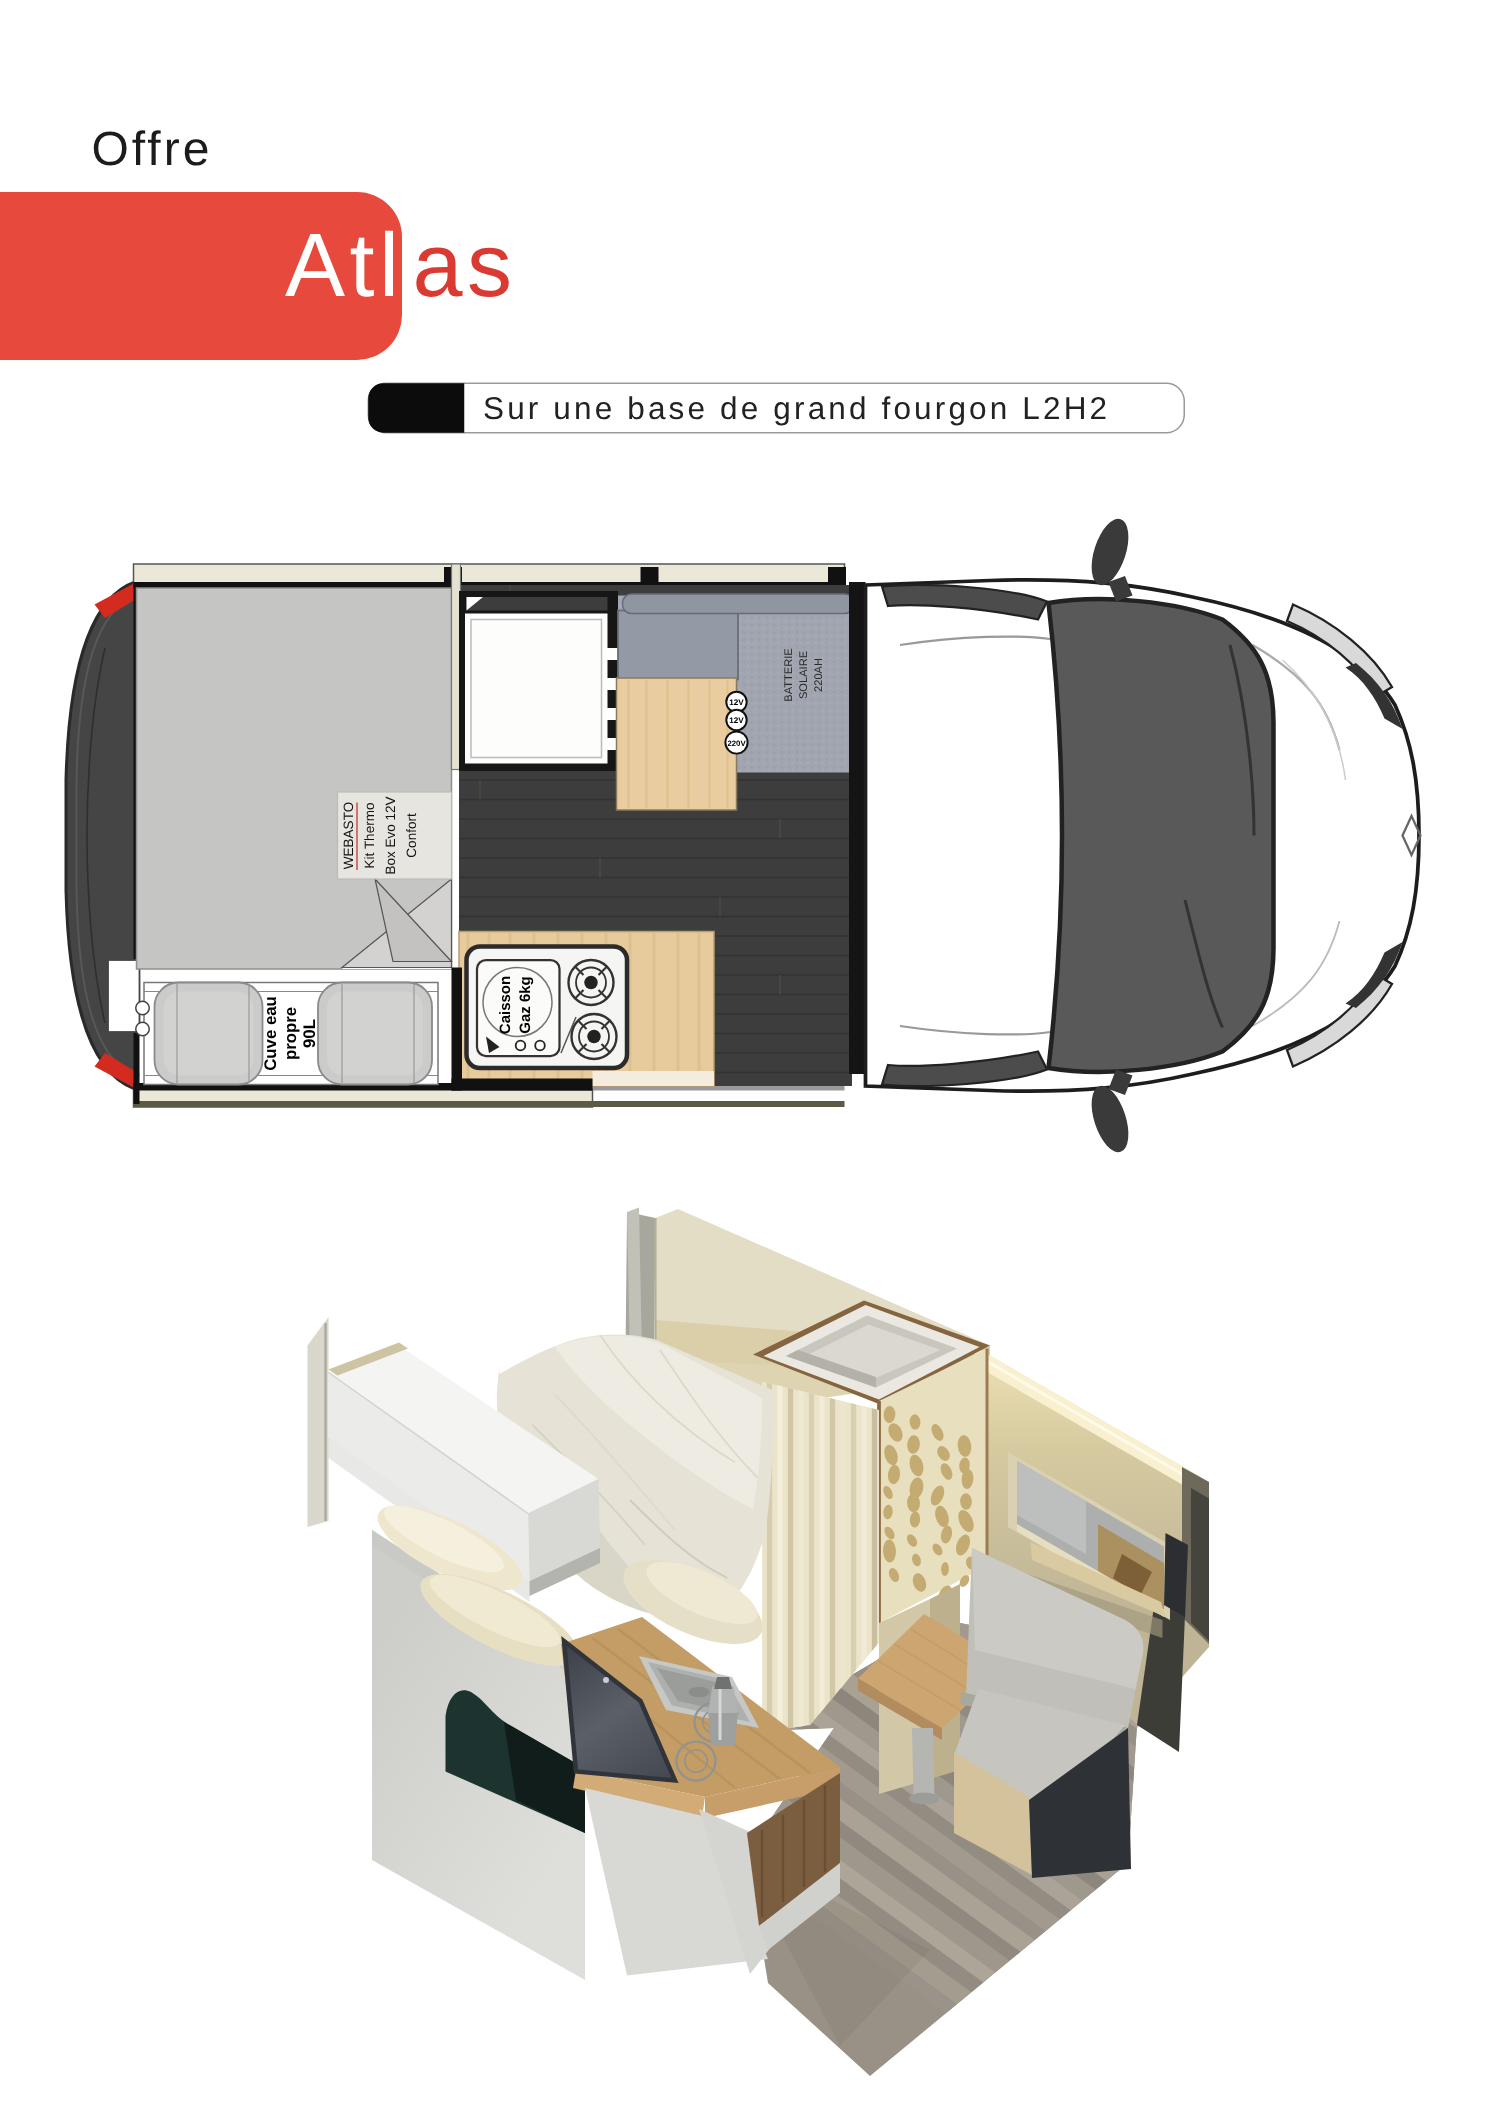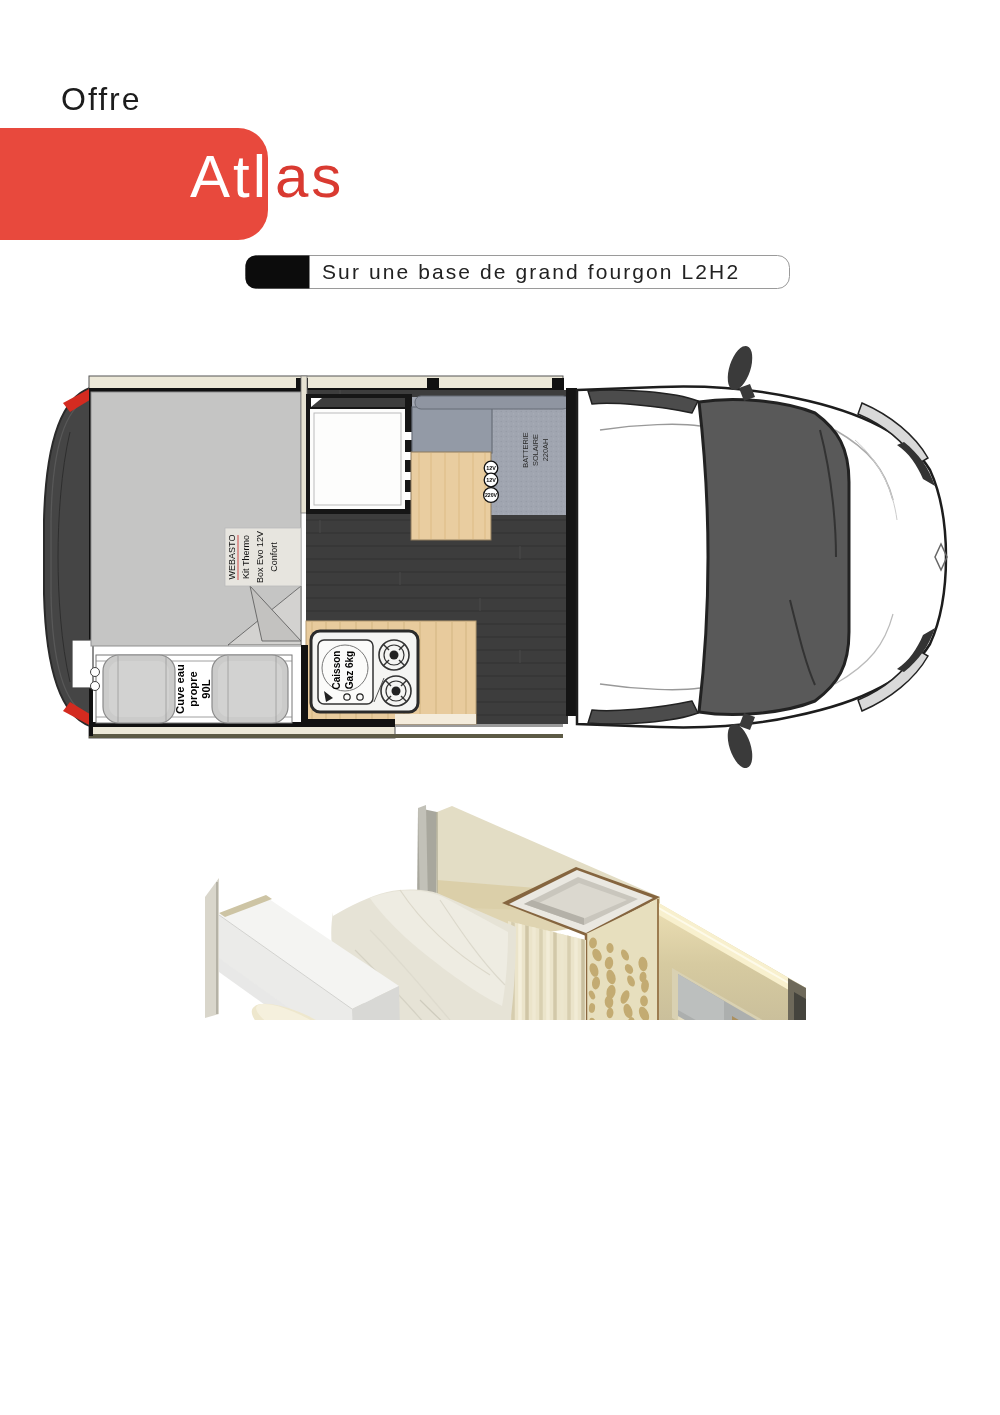--- a/index.html
+++ b/index.html
@@ -1,16 +1,16 @@
 <!DOCTYPE html>
 <html><head>
 <meta charset="utf-8">
 <style>
   html,body{margin:0;padding:0;background:#ffffff;}
-  #page{position:relative;width:1000px;height:1020px;background:#ffffff;overflow:hidden;
+  #page{position:relative;width:1000px;height:1415px;background:#ffffff;overflow:hidden;
         font-family:"Liberation Sans", sans-serif;}
   svg{display:block;}
 </style>
 </head>
 <body>
 <div id="page">
 <svg width="1000" height="1415" viewBox="0 0 1000 1415" xmlns="http://www.w3.org/2000/svg">
   <defs>
     <pattern id="speck" width="5" height="5" patternUnits="userSpaceOnUse">
       <rect width="5" height="5" fill="none"></rect>

